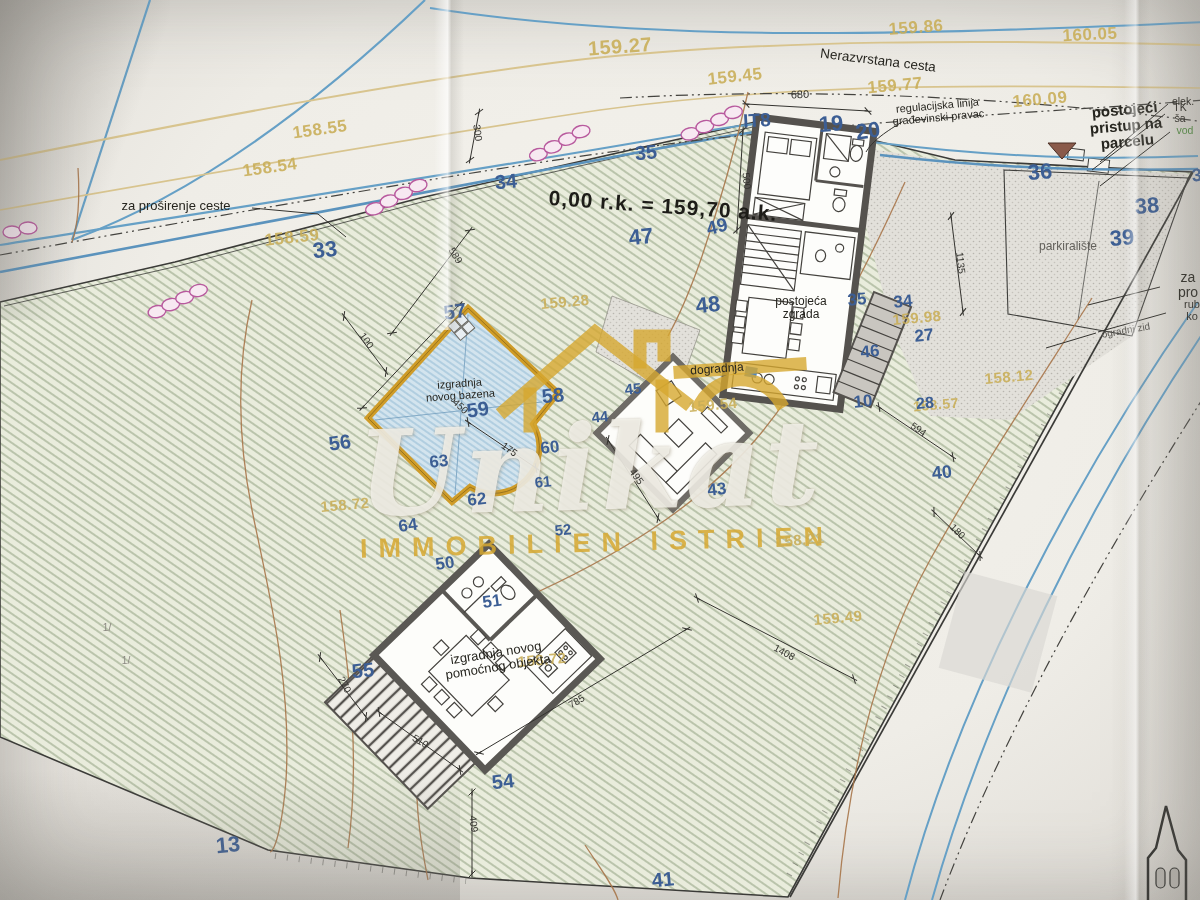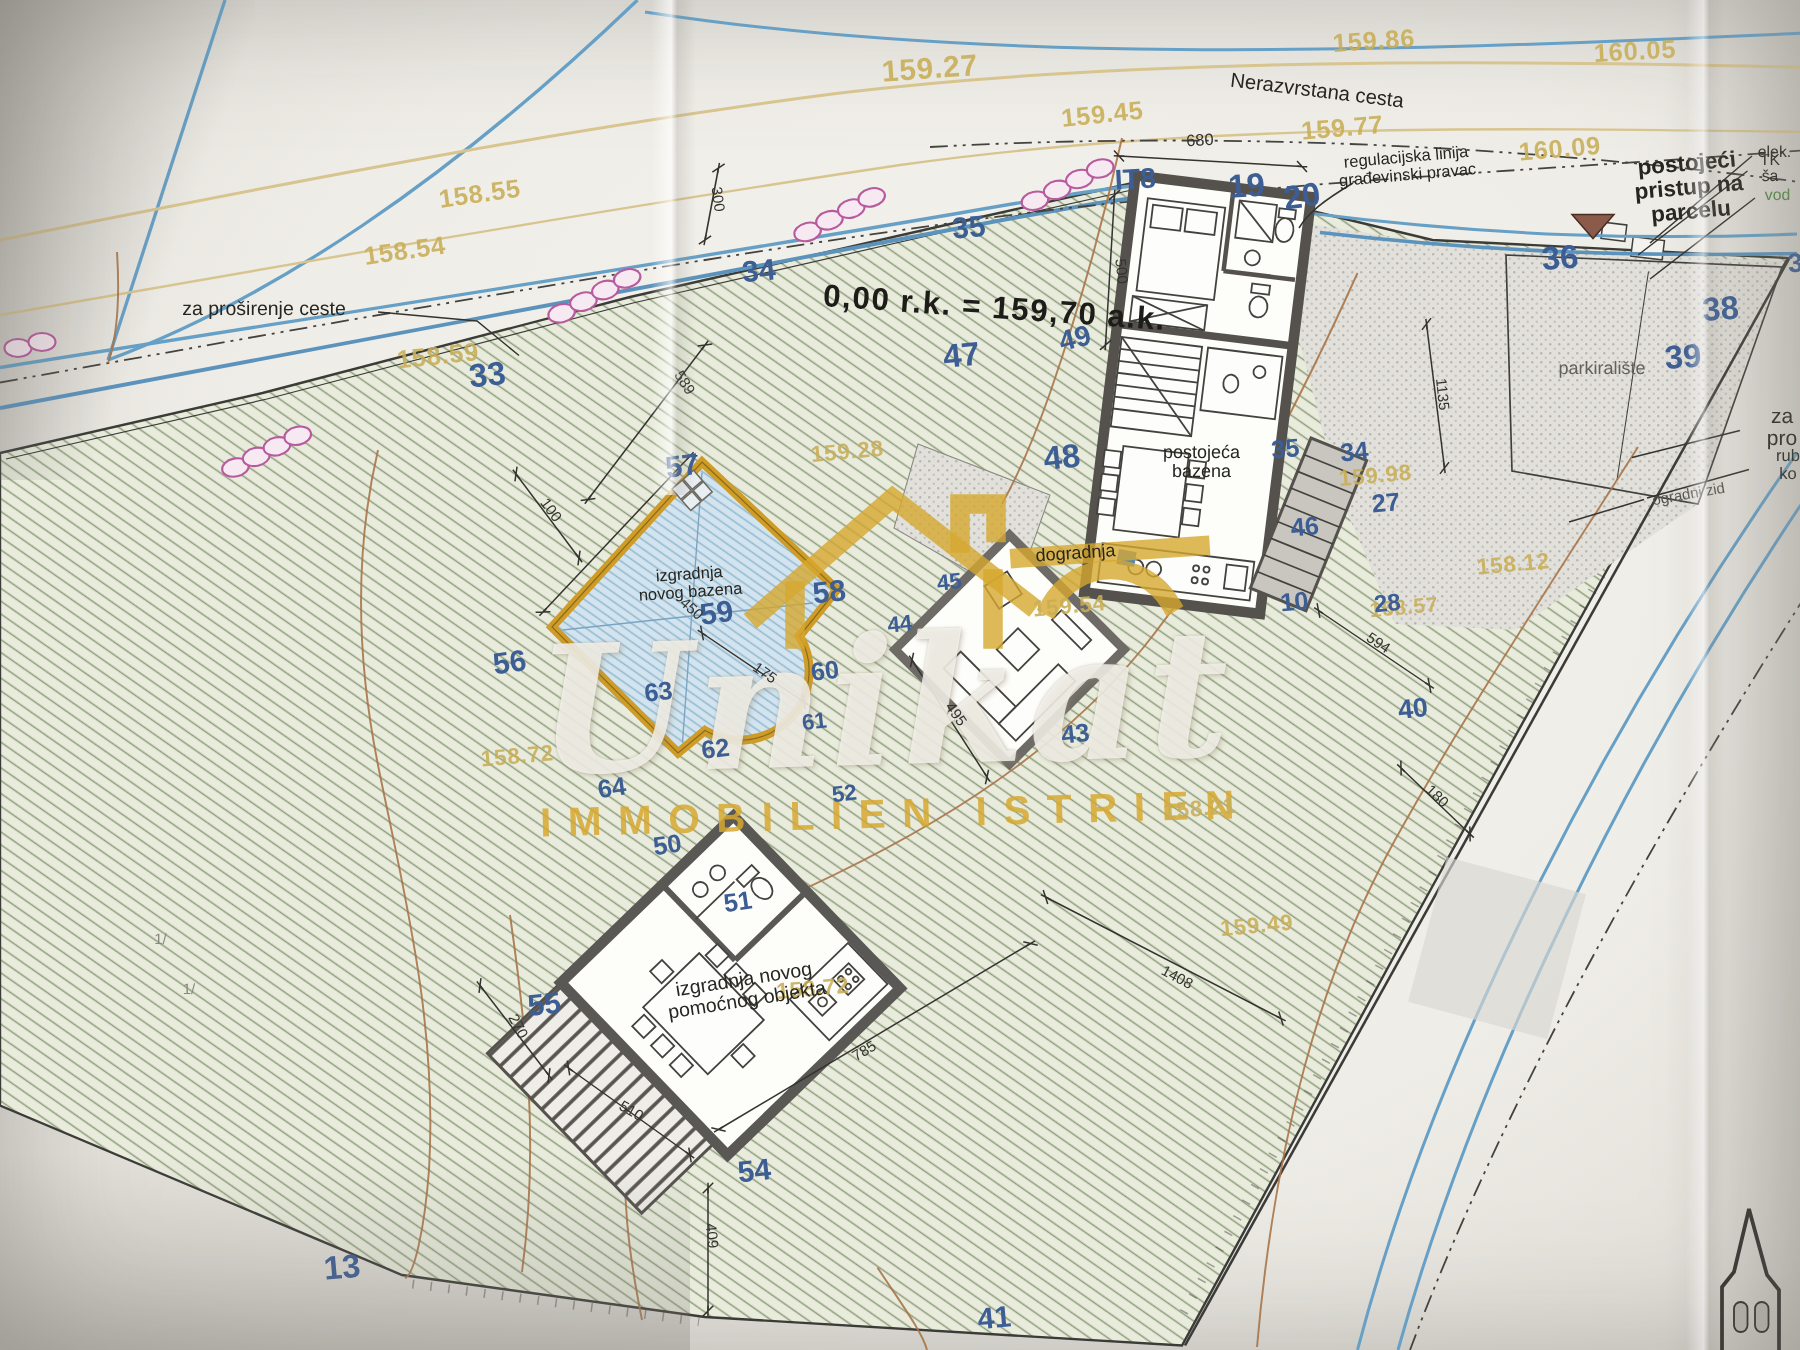--- a/index.html
+++ b/index.html
@@ -406,21 +406,21 @@
 parcelu</span>
       <span class="note" style="left: 1183px; top: 102px; font-size: 10.5px; transform: translate(-50%, -50%) rotate(0deg);">elek.</span>
       <span class="note" style="left: 1180px; top: 113px; font-size: 10.5px; transform: translate(-50%, -50%) rotate(0deg);">TK ša</span>
       <span class="note" style="left: 1185px; top: 131px; font-size: 10.5px; color: rgb(78, 138, 62); transform: translate(-50%, -50%) rotate(0deg);">vod</span>
       <span class="note" style="left: 176px; top: 206px; font-size: 13px; transform: translate(-50%, -50%) rotate(0deg);">za proširenje ceste</span>
       <span class="note" style="left: 1188px; top: 285px; font-size: 14px; transform: translate(-50%, -50%) rotate(0deg);">za pro</span>
       <span class="note" style="left: 1192px; top: 311px; font-size: 11px; transform: translate(-50%, -50%) rotate(0deg);">rub ko</span>
       <span class="note" style="left: 1126px; top: 331px; font-size: 10px; color: rgb(85, 83, 78); transform: translate(-50%, -50%) rotate(-10deg);">ogradni zid</span>
       <span class="note" style="left: 1068px; top: 246px; font-size: 12px; color: rgb(99, 97, 92); transform: translate(-50%, -50%) rotate(0deg);">parkiralište</span>
       <span class="note" style="left: 801px; top: 308px; font-size: 12px; transform: translate(-50%, -50%) rotate(0deg);">postojeća
-bazena</span>
+zgrada</span>
       <span class="note" style="left: 717px; top: 369px; font-size: 12px; transform: translate(-50%, -50%) rotate(-4deg);">dogradnja</span>
       <span class="note" style="left: 460px; top: 390px; font-size: 11px; transform: translate(-50%, -50%) rotate(-4deg);">izgradnja
 novog bazena</span>
       <span class="note" style="left: 497px; top: 660px; font-size: 13px; transform: translate(-50%, -50%) rotate(-9deg);">izgradnja novog
 pomoćnog objekta</span>
       <span class="note" style="left: 107px; top: 628px; font-size: 10px; color: rgb(138, 135, 128); transform: translate(-50%, -50%) rotate(0deg);">1/</span>
       <span class="note" style="left: 126px; top: 661px; font-size: 10px; color: rgb(138, 135, 128); transform: translate(-50%, -50%) rotate(0deg);">1/</span>
     </div>
 <div id="datum">0,00 r.k.  =  159,70 a.k.</div>
 

